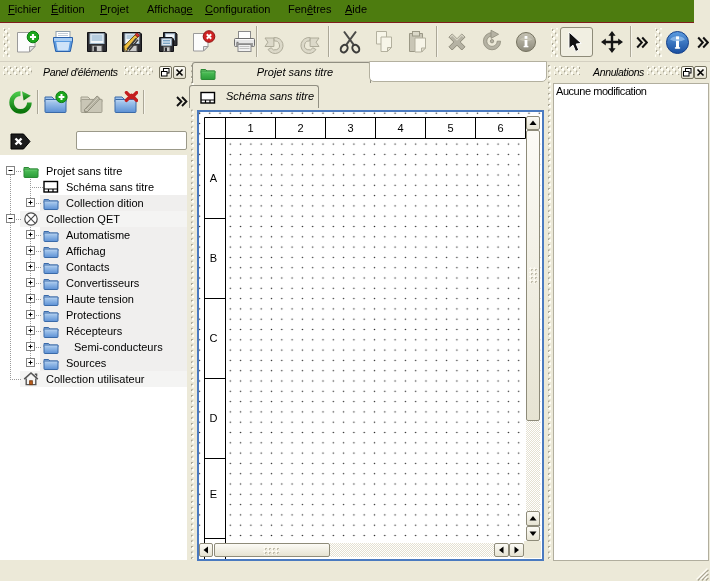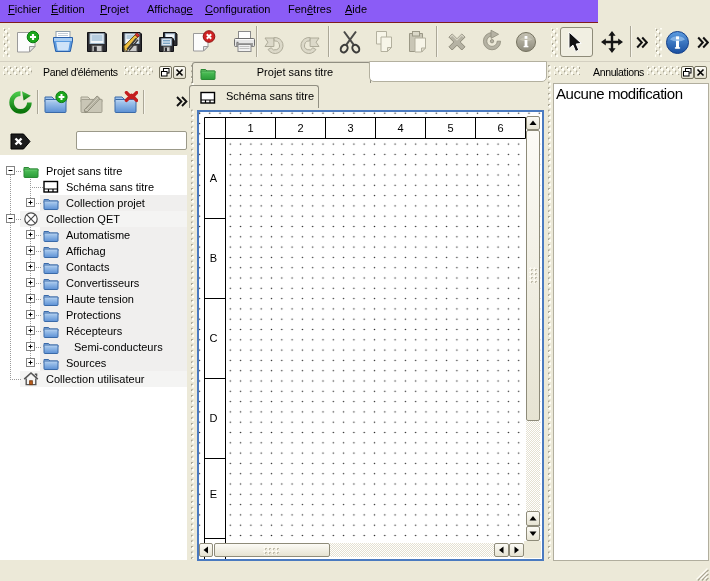--- a/index.html
+++ b/index.html
@@ -1,36 +1,36 @@
 <!DOCTYPE html>
 <html><head>
 <meta charset="utf-8">
 <style>
 html,body{margin:0;padding:0;}
 body{width:710px;height:581px;background:#ece9d8;font-family:"Liberation Sans",sans-serif;position:relative;overflow:hidden;}
 .ab{position:absolute;}
-.t{font-size:11px;color:#000;white-space:nowrap;}
+.t{font-size:11px;color:#000;white-space:nowrap;font-style:italic;}
 .menu{font-size:11px;color:#000;top:3px;white-space:nowrap;}
 u{text-decoration:underline;}
 .sep{width:1px;background:#aba797;border-right:1px solid #f6f4ea;}
 .dots{background-image:radial-gradient(circle at 1.5px 1.5px,#fcfaf1 0 1.3px,rgba(0,0,0,0) 1.4px),radial-gradient(circle at 2.5px 2.5px,#c2beac 0 1.3px,rgba(0,0,0,0) 1.4px);background-size:5px 5px;}
 .texv{background-image:radial-gradient(circle at 2.9px 3.4px,#fefdf4 0 1.5px,rgba(0,0,0,0) 1.6px),radial-gradient(circle at 1.9px 2.2px,#aaa694 0 1.2px,rgba(0,0,0,0) 1.3px);background-size:5px 5.6px;}
 .tex{background-image:radial-gradient(circle at 2.9px 3.6px,#fefdf4 0 1.4px,rgba(0,0,0,0) 1.5px),radial-gradient(circle at 1.9px 2.5px,#a9a593 0 1.1px,rgba(0,0,0,0) 1.2px),radial-gradient(circle at 2.9px 3.6px,#fefdf4 0 1.4px,rgba(0,0,0,0) 1.5px),radial-gradient(circle at 1.9px 2.5px,#a9a593 0 1.1px,rgba(0,0,0,0) 1.2px);background-position:0 0,0 0,3px 3.5px,3px 3.5px;background-size:6px 7px;}
 .dockbtn{width:13px;height:13px;background:linear-gradient(#fdfcf7,#e0ddcc);border:1px solid #74715f;border-radius:2px;box-sizing:border-box;}
 .tabsel{background:#ece9d8;border:1px solid #918f82;border-bottom:none;border-radius:3px 3px 0 0;box-sizing:border-box;}
 .sbbtn{background:linear-gradient(#fcfbf6,#e6e3d2);border:1px solid #8e8b79;border-radius:2px;box-sizing:border-box;}
 .treetxt{font-size:11px;color:#000;white-space:nowrap;top:1px;}
 .trow{position:absolute;left:0;width:184px;height:16px;}
 .vdot{width:1px;background-image:repeating-linear-gradient(to bottom,#9b9b9b 0 1px,rgba(0,0,0,0) 1px 2px);}
 .hdot{height:1px;background-image:repeating-linear-gradient(to right,#9b9b9b 0 1px,rgba(0,0,0,0) 1px 2px);}
 </style>
 </head>
 <body>
 
-<div class="ab" style="left:0;top:0;width:598px;height:22px;background:#8b5cf6;border-bottom:6px solid #7f1d1d;">
+<div class="ab" style="left:0;top:0;width:694px;height:22px;background:#4d7c0f;border-bottom:6px solid #7f1d1d;">
 <span class="ab menu" style="left:8px;"><u>F</u>ichier</span>
 <span class="ab menu" style="left:51px;"><u>É</u>dition</span>
 <span class="ab menu" style="left:100px;"><u>P</u>rojet</span>
 <span class="ab menu" style="left:147px;">Affichag<u>e</u></span>
 <span class="ab menu" style="left:205px;"><u>C</u>onfiguration</span>
 <span class="ab menu" style="left:288px;">Fen<u>ê</u>tres</span>
 <span class="ab menu" style="left:345px;"><u>A</u>ide</span>
 </div>
 
 <div class="ab" style="left:0;top:23px;width:710px;height:38px;background:#ece9d8;border-bottom:1px solid #d4d0c1;">
@@ -335,21 +335,21 @@
       <use href="#gfolder"></use>
     </svg>
  <div class="ab treetxt" style="left:46px;top:10px;">Projet sans titre</div>
  <svg class="ab" style="left:43px;top:24px" width="16" height="16">
       <use href="#schemaic"></use>
     </svg>
  <div class="ab treetxt" style="left:66px;top:26px;">Schéma sans titre</div>
  <svg class="ab" style="left:43px;top:40px" width="16" height="16">
       <use href="#bfolder"></use>
     </svg>
- <div class="ab treetxt" style="left:66px;top:42px;">Collection projet</div>
+ <div class="ab treetxt" style="left:66px;top:42px;">Collection dition</div>
  <svg class="ab" style="left:23px;top:56px" width="16" height="16">
       <circle cx="8" cy="8" r="6.2" fill="#fff" stroke="#4a4a4a" stroke-width="1.2"></circle>
       <path d="M3.7,3.7 l8.6,8.6 M12.3,3.7 l-8.6,8.6" stroke="#4a4a4a" stroke-width="1.1"></path>
     </svg>
  <div class="ab treetxt" style="left:46px;top:58px;">Collection QET</div>
  <svg class="ab" style="left:43px;top:72px" width="16" height="16">
       <use href="#bfolder"></use>
     </svg>
  <div class="ab treetxt" style="left:66px;top:74px;">Automatisme</div>
  <svg class="ab" style="left:43px;top:88px" width="16" height="16">
@@ -482,21 +482,21 @@
       <rect x="3.5" y="1.5" width="5.5" height="4.5" fill="#fff" stroke="#000"></rect>
       <rect x="1.5" y="4.5" width="5.5" height="4.5" fill="#fff" stroke="#000"></rect>
     </svg>
   </div>
 <div class="ab dockbtn" style="left:694px;top:66px;">
     <svg width="11" height="11" style="position:absolute;left:0;top:0">
       <path d="M2.5,2.5 L8.5,8.5 M8.5,2.5 L2.5,8.5" stroke="#000" stroke-width="1.6"></path>
     </svg>
   </div>
 <div class="ab" style="left:553px;top:83px;width:156px;height:478px;background:#fff;border:1px solid #b1ae9e;box-sizing:border-box;">
-<div style="font-size:15px;letter-spacing:-0.45px;color:#000;padding:1px 0 0 2px;">Aucune modification</div>
+<div style="font-size:11px;letter-spacing:-0.45px;color:#000;padding:1px 0 0 2px;">Aucune modification</div>
 </div>
 
 <div class="ab" style="left:0;top:561px;width:710px;height:20px;background:#ece9d8;">
 <svg class="ab" style="right:1px;top:6px;" width="14" height="14">
 <path d="M12.5 1.5L1.5 12.5" stroke="#fefdf6" stroke-width="1.2"></path>
       <path d="M13.5 2.8L2.8 13.5" stroke="#a39f8c" stroke-width="1.2"></path>
 <path d="M12.5 5.5L5.5 12.5" stroke="#fefdf6" stroke-width="1.2"></path>
       <path d="M13.5 6.8L6.8 13.5" stroke="#a39f8c" stroke-width="1.2"></path>
 <path d="M12.5 9.5L9.5 12.5" stroke="#fefdf6" stroke-width="1.2"></path>
       <path d="M13.5 10.8L10.8 13.5" stroke="#a39f8c" stroke-width="1.2"></path>

